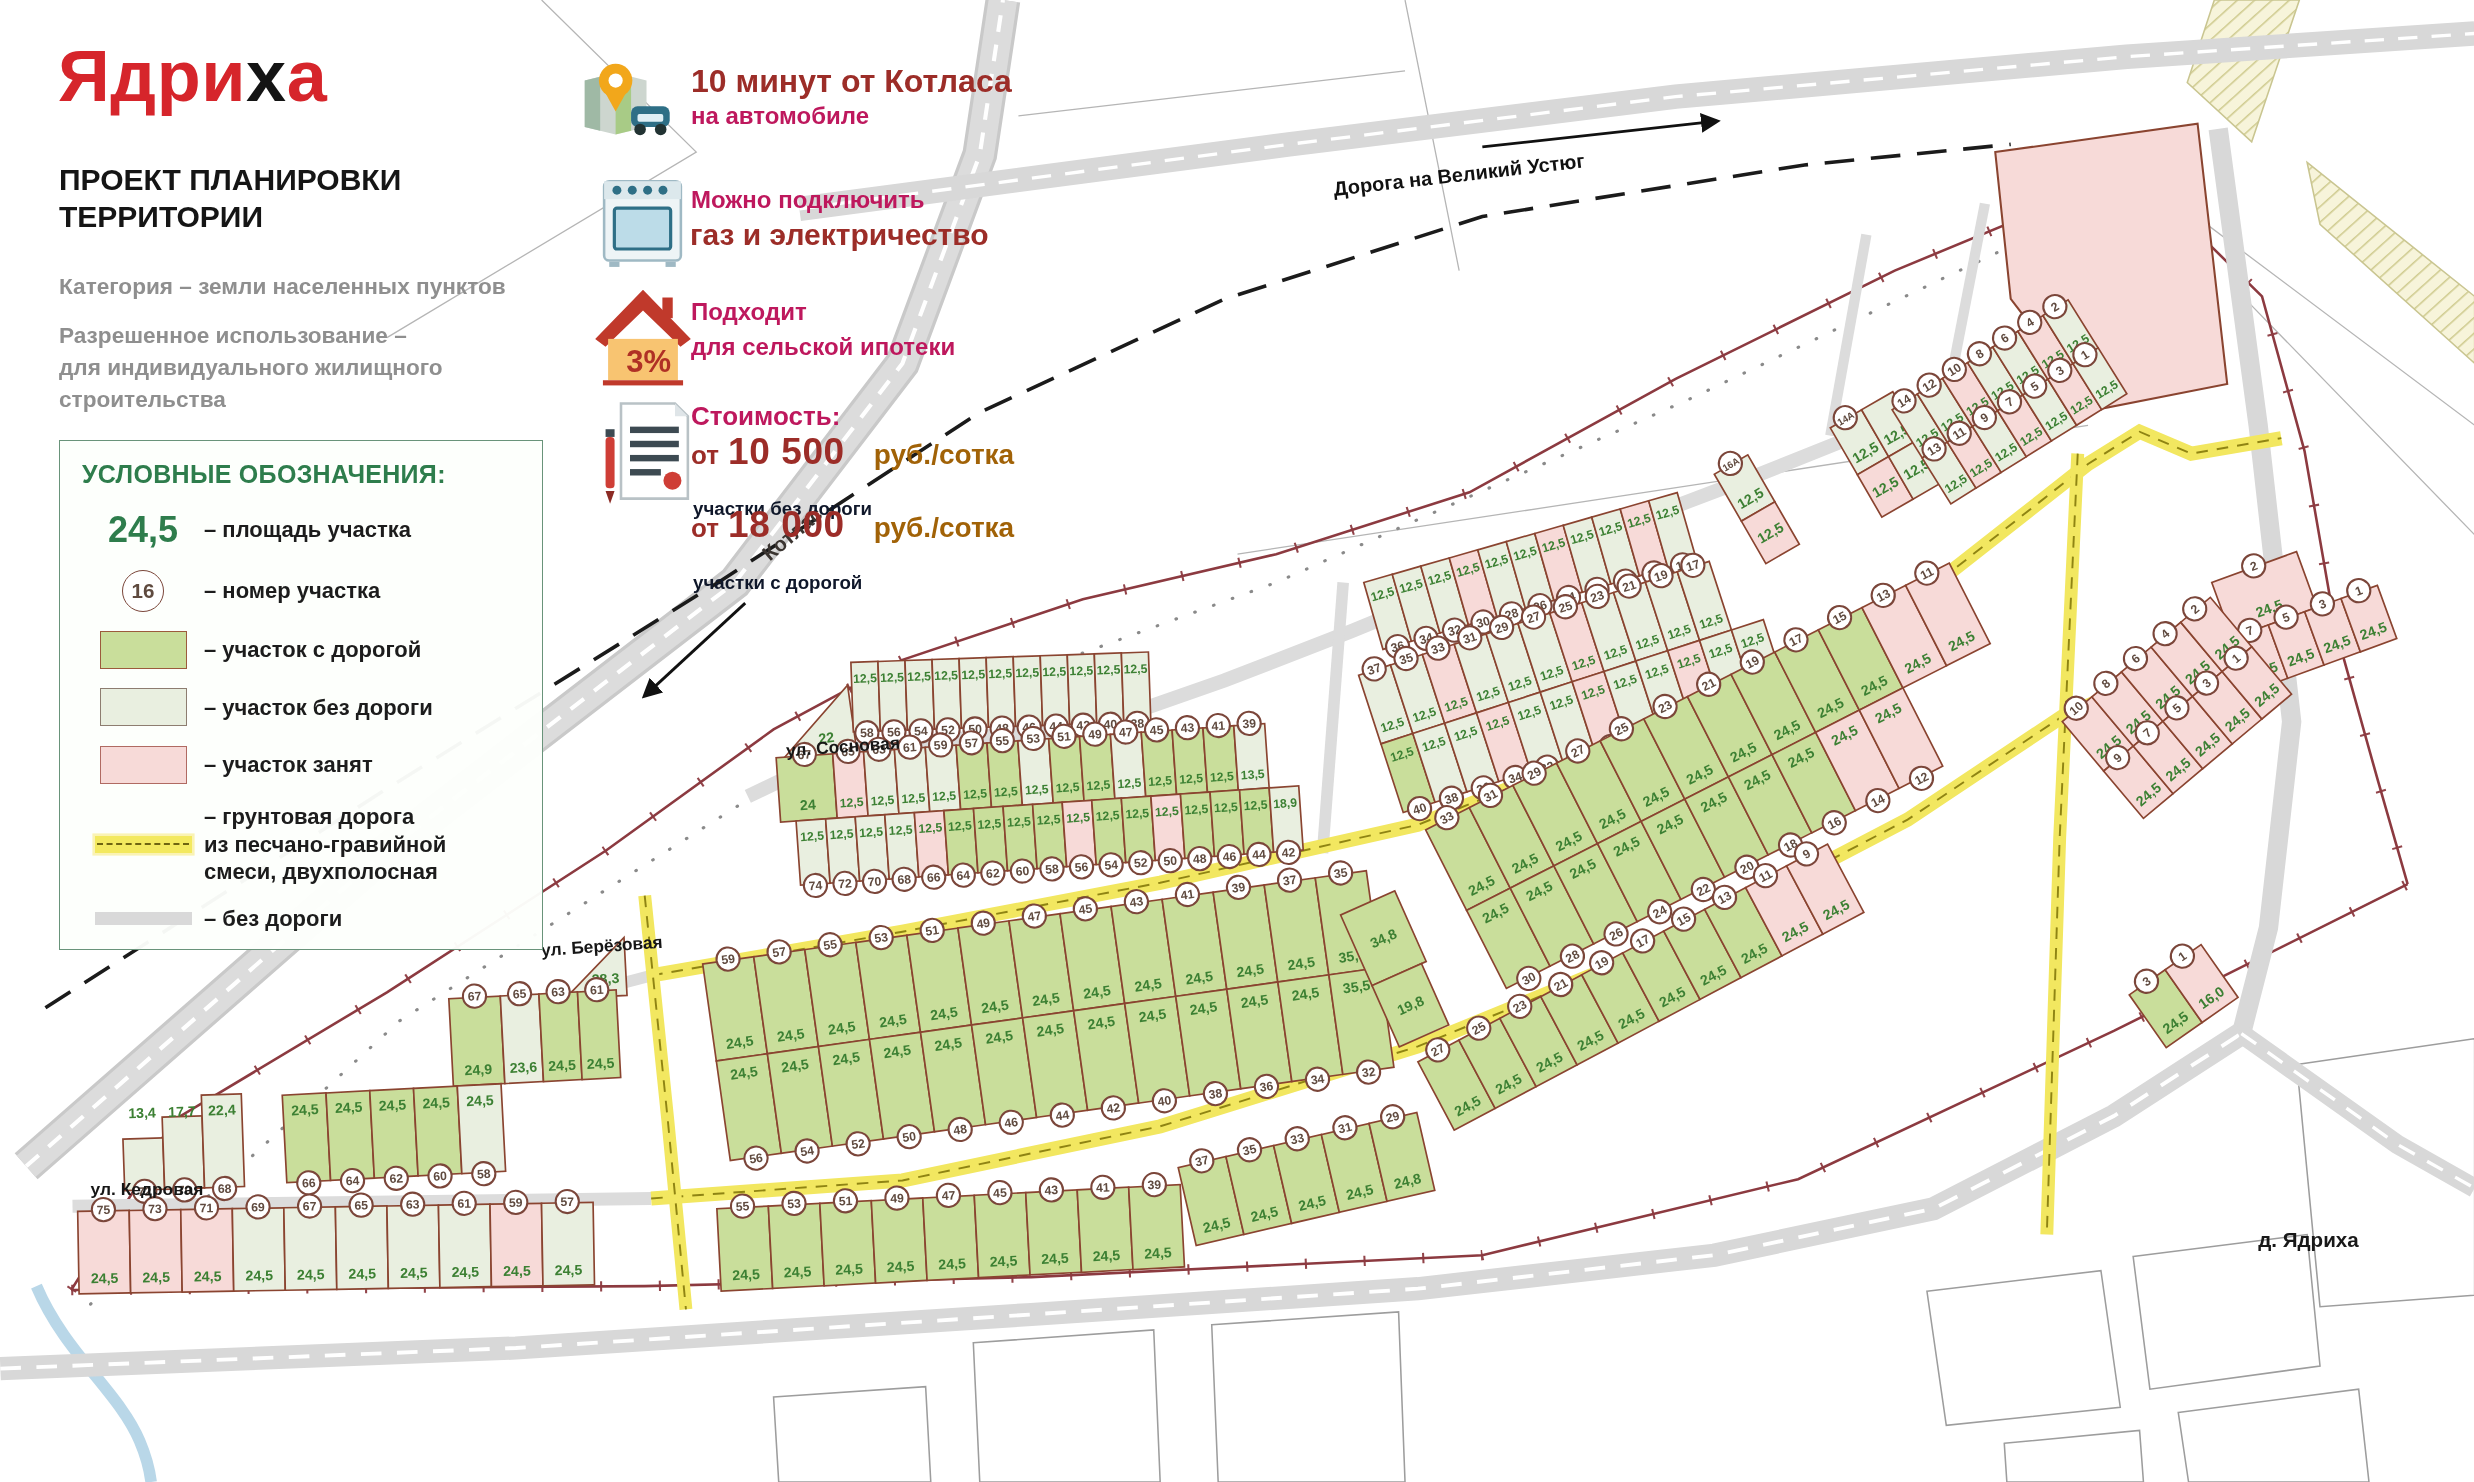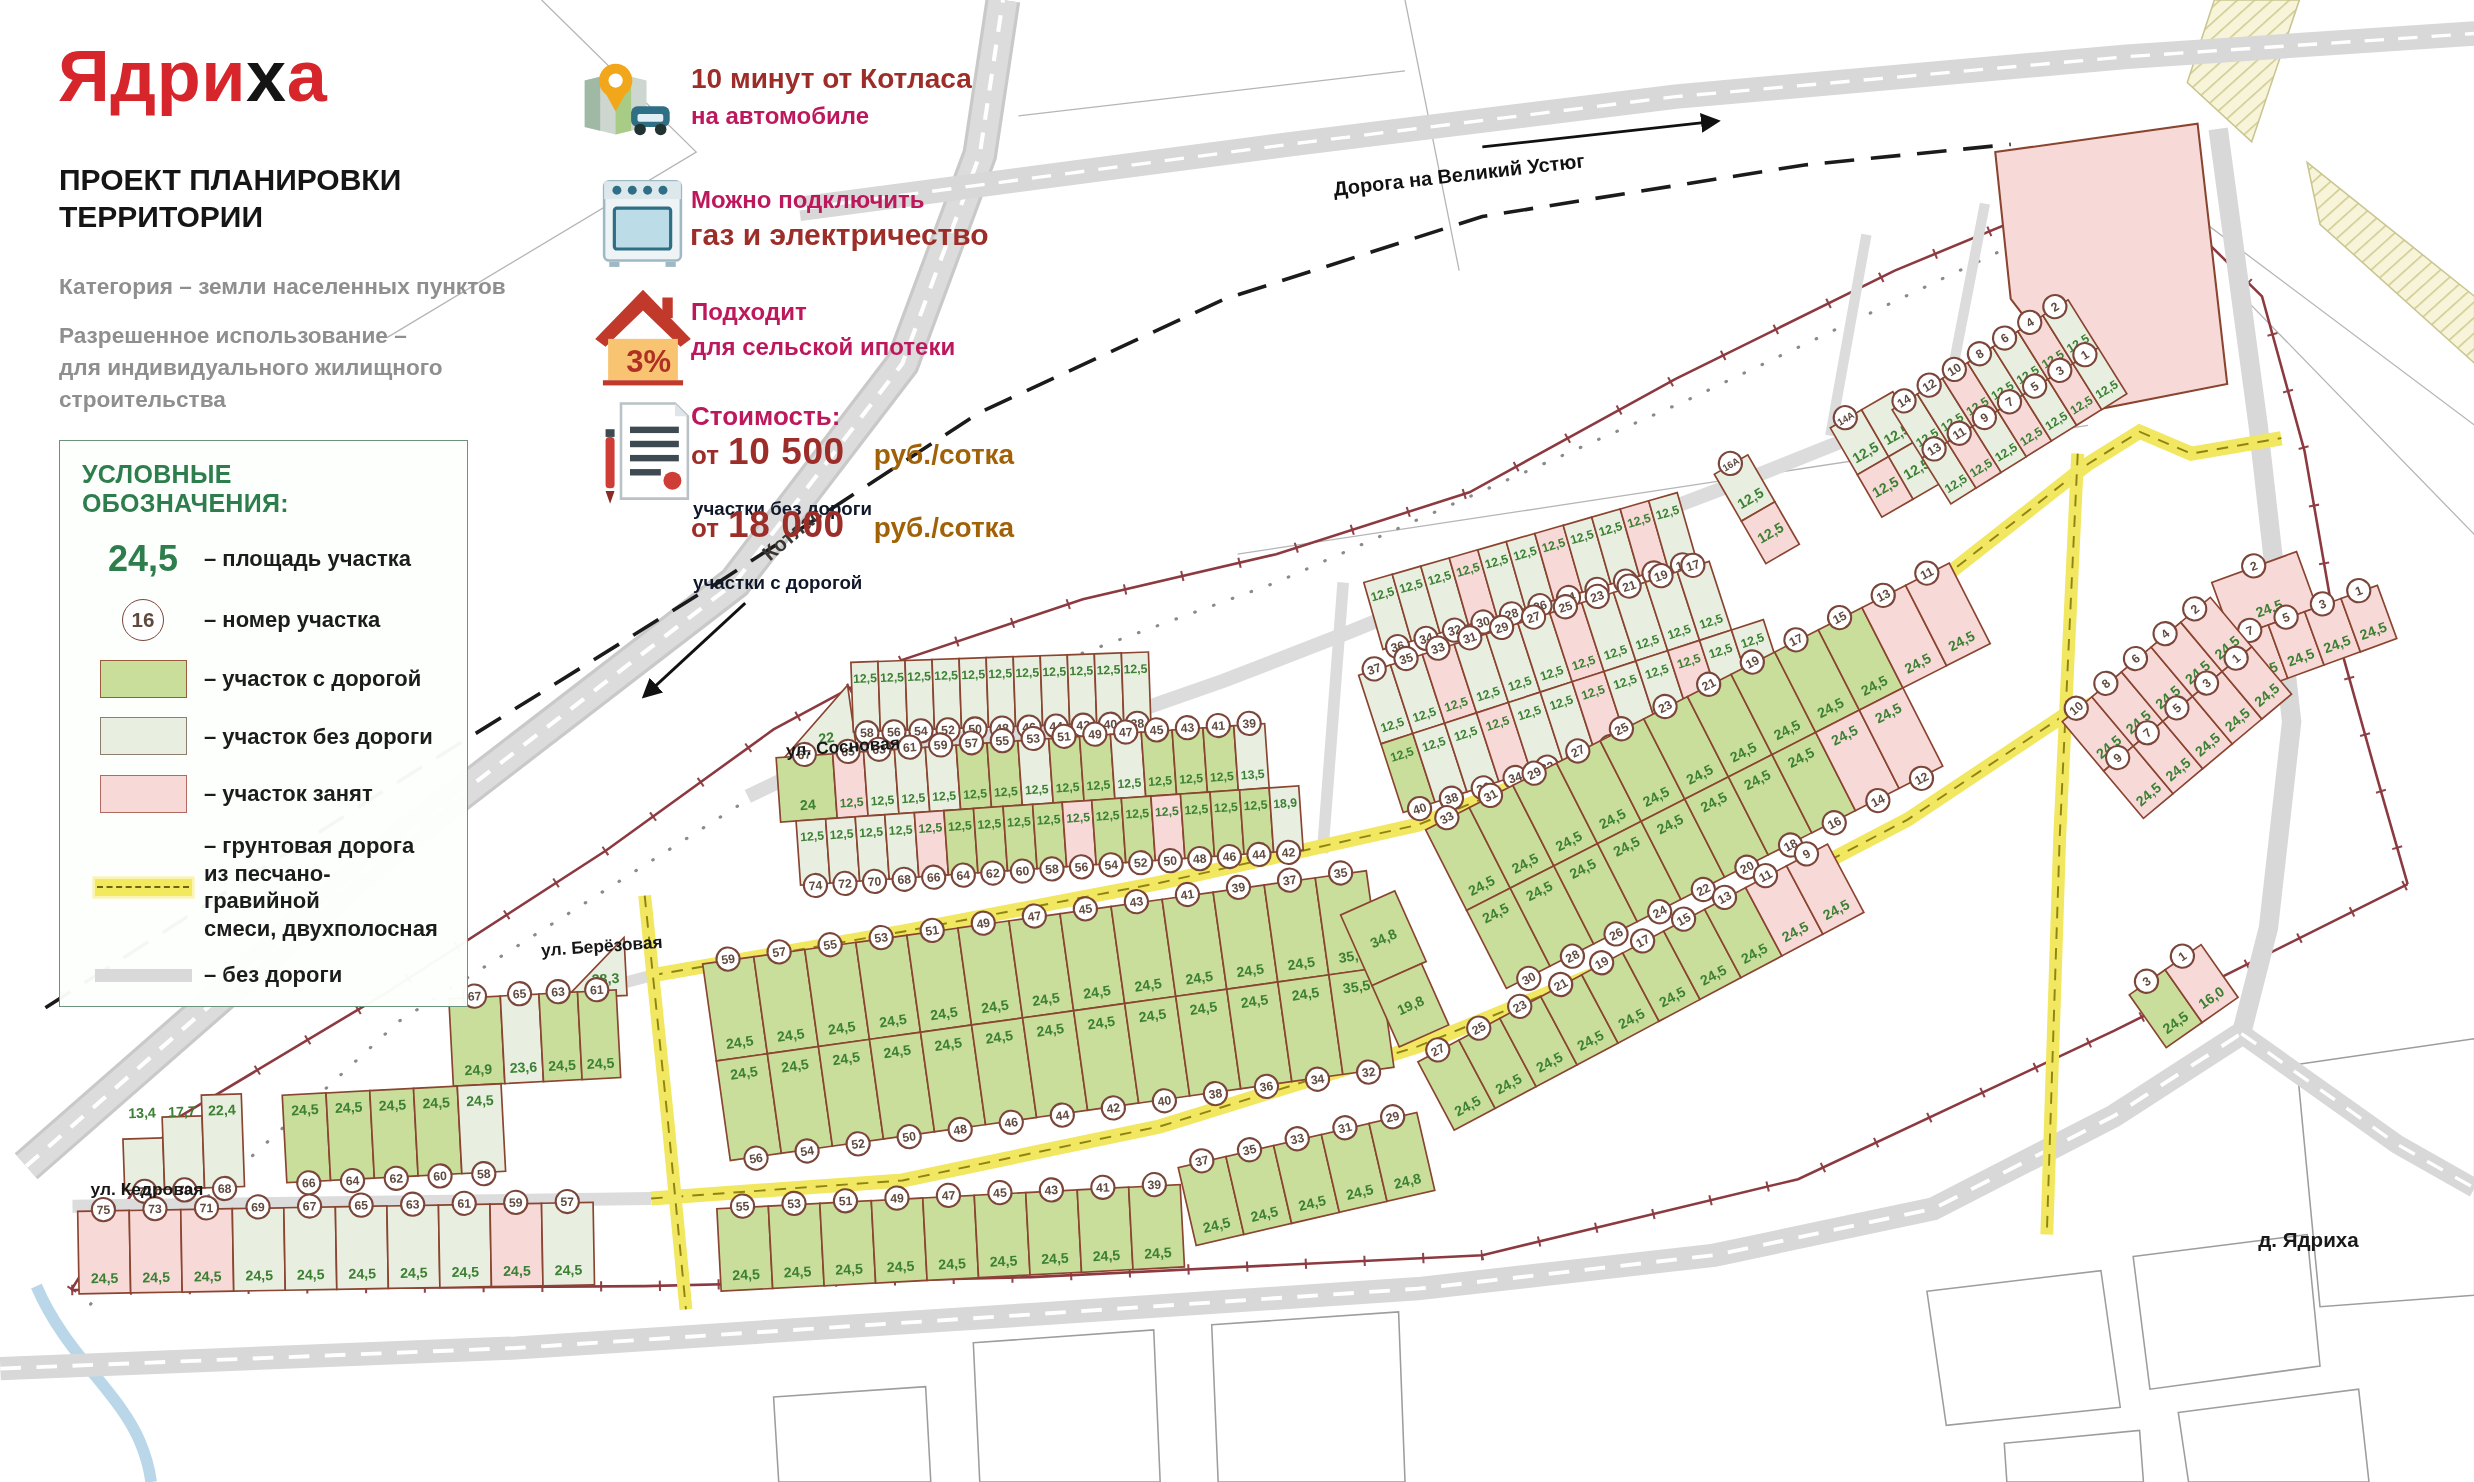--- a/index.html
+++ b/index.html
@@ -22,21 +22,21 @@
   .area-sample{font-size:36px;font-weight:800;color:#2e7d4c;}
   .circ-sample{width:40px;height:40px;border:1.9px solid #7b463a;border-radius:50%;display:flex;align-items:center;justify-content:center;font-size:20.6px;font-weight:700;color:#5f4a3f;background:#fff;}
   .sw{width:85px;height:36px;border:1.6px solid;}
   .sw.road{background:#c9de9b;border-color:#9c5a3c;}
   .sw.noroad{background:#e9efe0;border-color:#8d7d70;}
   .sw.busy{background:#f7dad8;border-color:#b06a62;}
   .gravel-sample{width:97px;height:17px;background:#f3e95f;box-shadow:0 0 0 2.6px #faf3b4;position:relative;}
   .gravel-sample:before{content:"";position:absolute;left:2.6px;right:2.6px;top:7px;height:0;border-top:2.6px dashed #6e6410;}
   .gray-line{width:97px;height:13px;background:#d9d9d9;}
   
-  .feat-title{font-size:28px;font-weight:800;color:#9c2d28;}
+  .feat-title{font-size:32px;font-weight:800;color:#9c2d28;}
   .feat-big{font-size:30px;font-weight:800;color:#9c2d28;}
   .feat-black{font-size:24px;font-weight:800;color:#be185d;}
   .feat-note{font-size:18.7px;font-weight:800;color:#0f172a;margin-top:20px;}
   .price .from{font-size:26px;font-weight:800;color:#9c2d28;margin-right:9px;}
   .price .num{font-size:37px;font-weight:800;color:#9c2d28;margin-right:29px;letter-spacing:0.6px;}
   .price .unit{font-size:28px;font-weight:800;color:#a16207;}
 </style>
 </head>
 <body>
 
@@ -1033,21 +1033,21 @@
 </svg>
 
 <div class="ov title" style="left:58px;top:40px;"><span class="red">Ядри</span><span class="blk">х</span><span class="red">а</span></div>
 <div class="ov subtitle pre" style="left:59px;top:162px;">ПРОЕКТ ПЛАНИРОВКИ
 ТЕРРИТОРИИ</div>
 <div class="ov graytxt" style="left:59px;top:271px;">Категория – земли населенных пунктов</div>
 <div class="ov graytxt pre" style="left:59px;top:320px;">Разрешенное использование –
 для индивидуального жилищного
 строительства</div>
 
-<div class="ov legend" style="left:59px;top:440px;width:409px;">
+<div class="ov legend" style="left:59px;top:440px;width:484px;">
   <h3>УСЛОВНЫЕ ОБОЗНАЧЕНИЯ:</h3>
   <div class="lrow">
     <div class="lsample">
           <span class="area-sample">24,5</span>
         </div>
     <div class="ltext">– площадь участка</div>
   </div>
   <div class="lrow">
     <div class="lsample">
           <span class="circ-sample">16</span>

